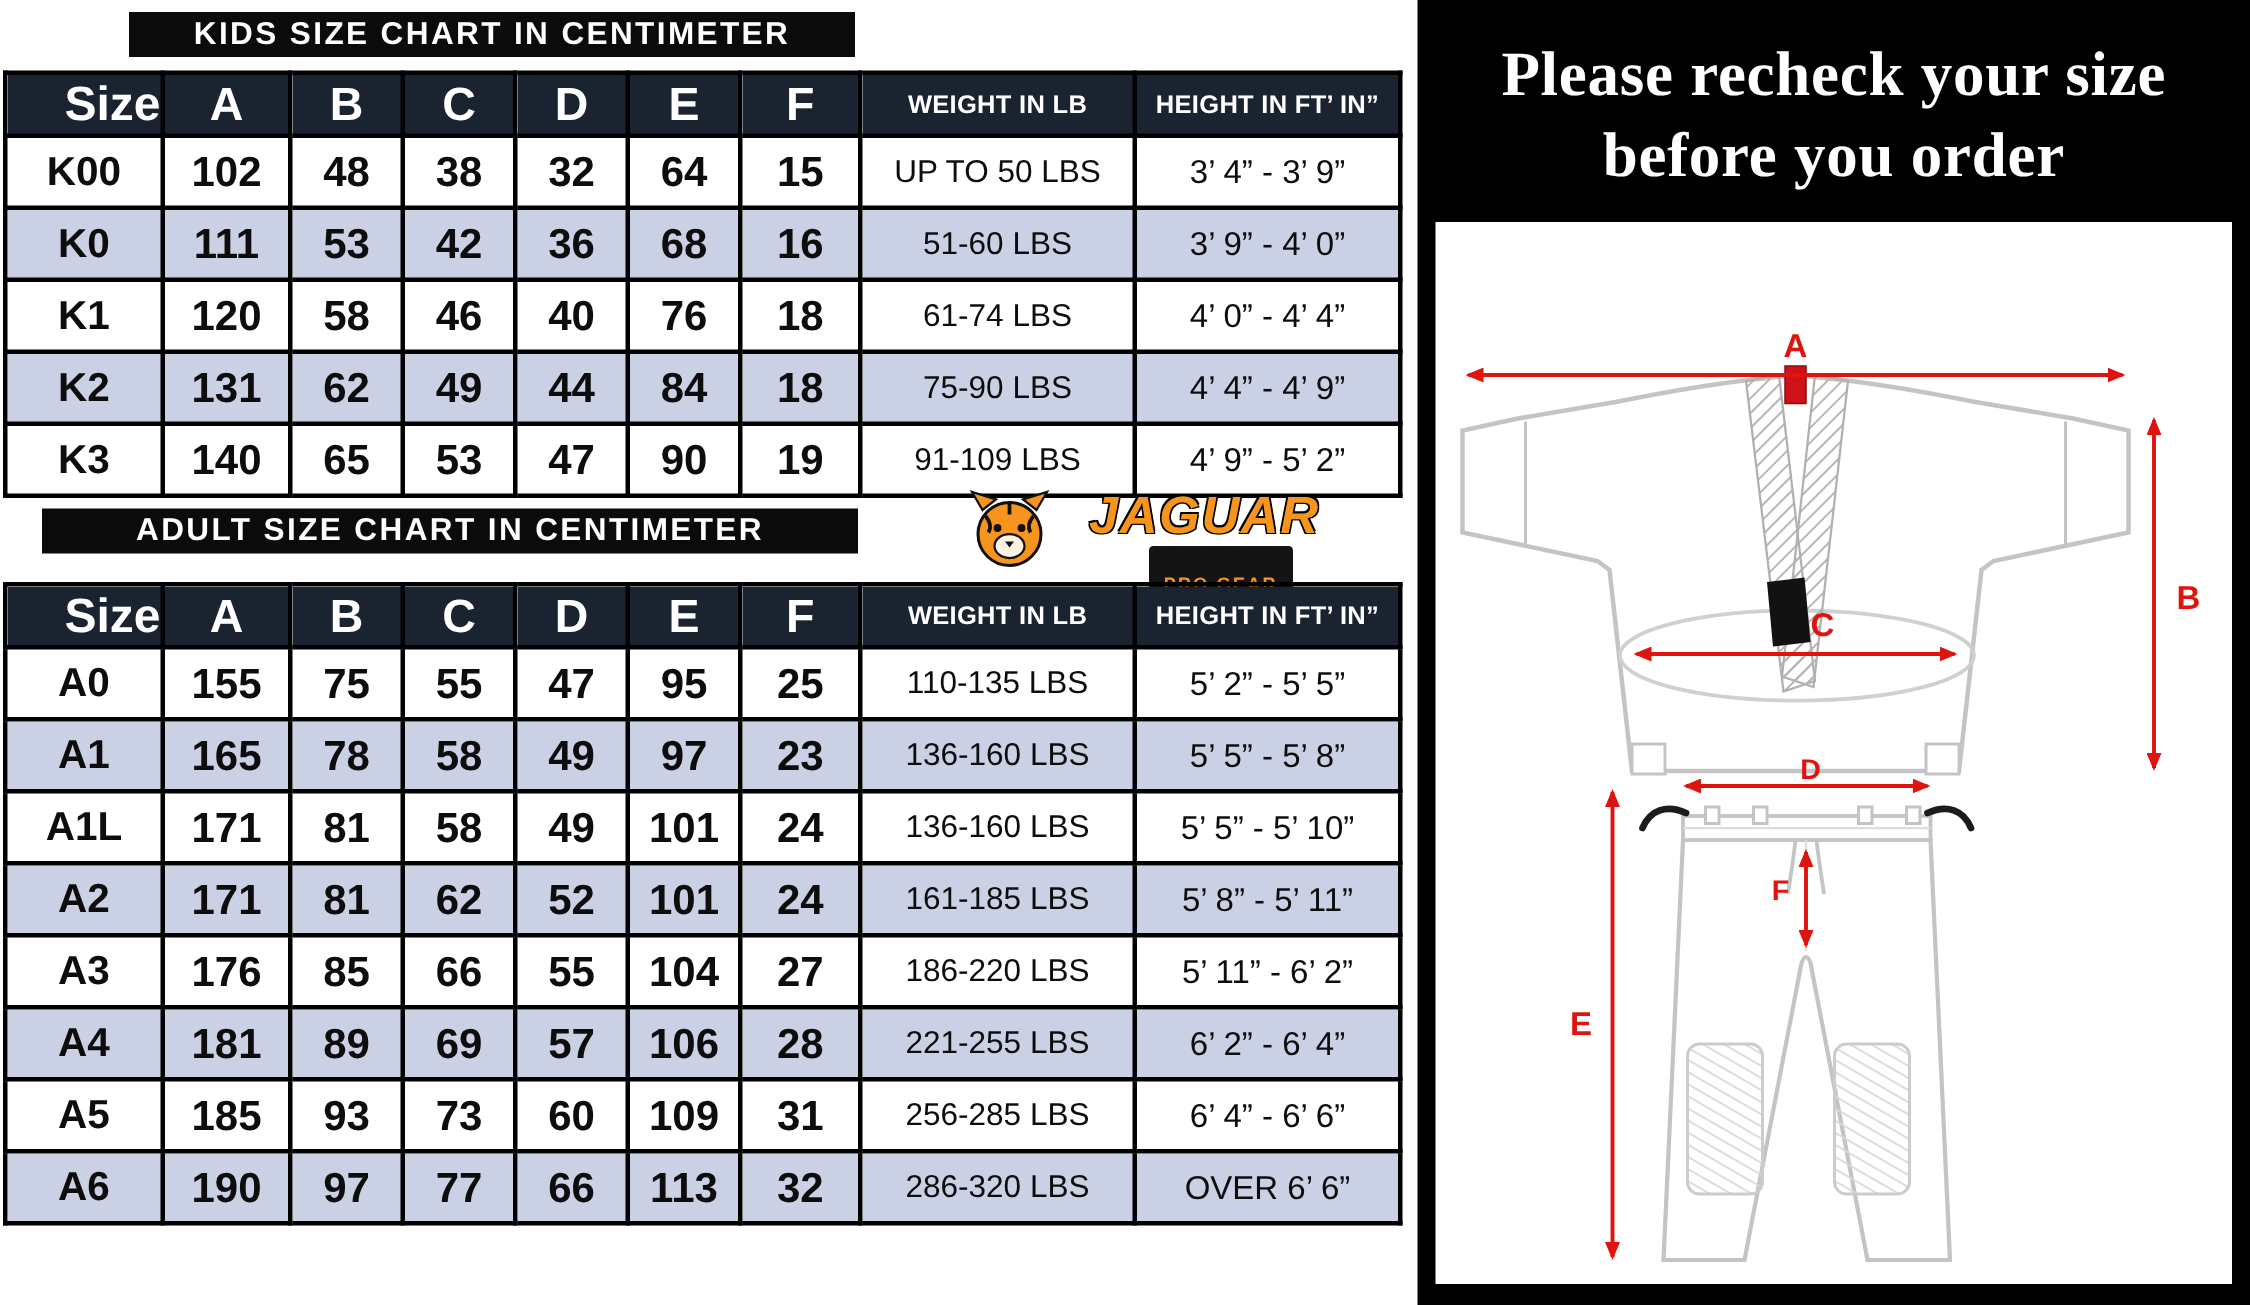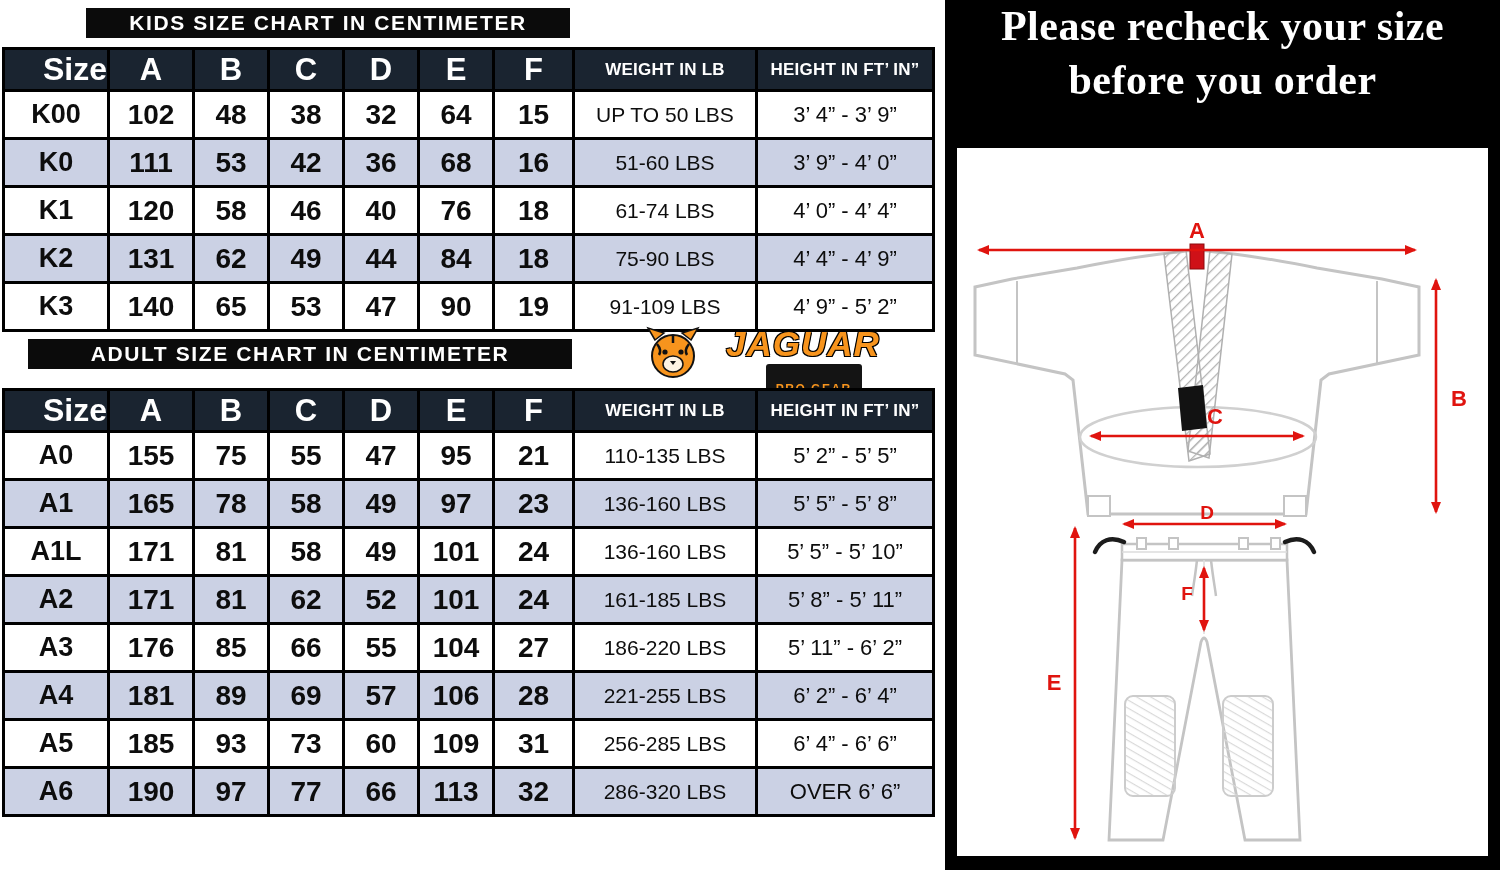--- a/index.html
+++ b/index.html
@@ -33,21 +33,21 @@
   .logo-text { display:flex; flex-direction:column; margin-left:6px; }
   .logo-brand { font-size:35px; font-weight:bold; font-style:italic; color:#f7941d; line-height:1;
                 letter-spacing:1px;
                 text-shadow:-1px -1px 0 #000, 1px -1px 0 #000, -1px 1px 0 #000, 1px 1px 0 #000; }
   .logo-sub { align-self:flex-end; margin:3px 18px 0 0; background:#141414; color:#f7941d;
               font-size:12px; font-weight:bold; letter-spacing:1.5px; padding:18px 10px; border-radius:3px; }
 
   
   .right { position:absolute; left:945px; top:0; width:555px; height:870px; background:#000; }
   .notice { color:#fff; font-family:"Liberation Serif",serif; font-weight:bold; text-align:center;
-            font-size:42px; line-height:1.28; letter-spacing:.5px; }
+            padding-top:24px; font-size:42px; line-height:1.28; letter-spacing:.5px; }
   .diagram-panel { position:absolute; left:12px; top:148px; width:531px; height:708px; background:#fff; }
   .mlabel { font-family:"Liberation Sans",sans-serif; font-weight:bold; font-size:22px; fill:#e0140f; }
 </style>
 </head>
 <body>
 
 <div class="left">
 
   <div class="bar kids-bar">KIDS SIZE CHART IN CENTIMETER</div>
 
@@ -182,21 +182,21 @@
       </tr>
     </thead>
     <tbody>
         <tr>
           <td class="size">A0</td>
           <td class="num">155</td>
           <td class="num">75</td>
           <td class="num">55</td>
           <td class="num">47</td>
           <td class="num">95</td>
-          <td class="num">21</td>
+          <td class="num">25</td>
           <td class="weight">110-135 LBS</td>
           <td class="height">5’ 2” - 5’ 5”</td>
         </tr>
         <tr>
           <td class="size">A1</td>
           <td class="num">165</td>
           <td class="num">78</td>
           <td class="num">58</td>
           <td class="num">49</td>
           <td class="num">97</td>

